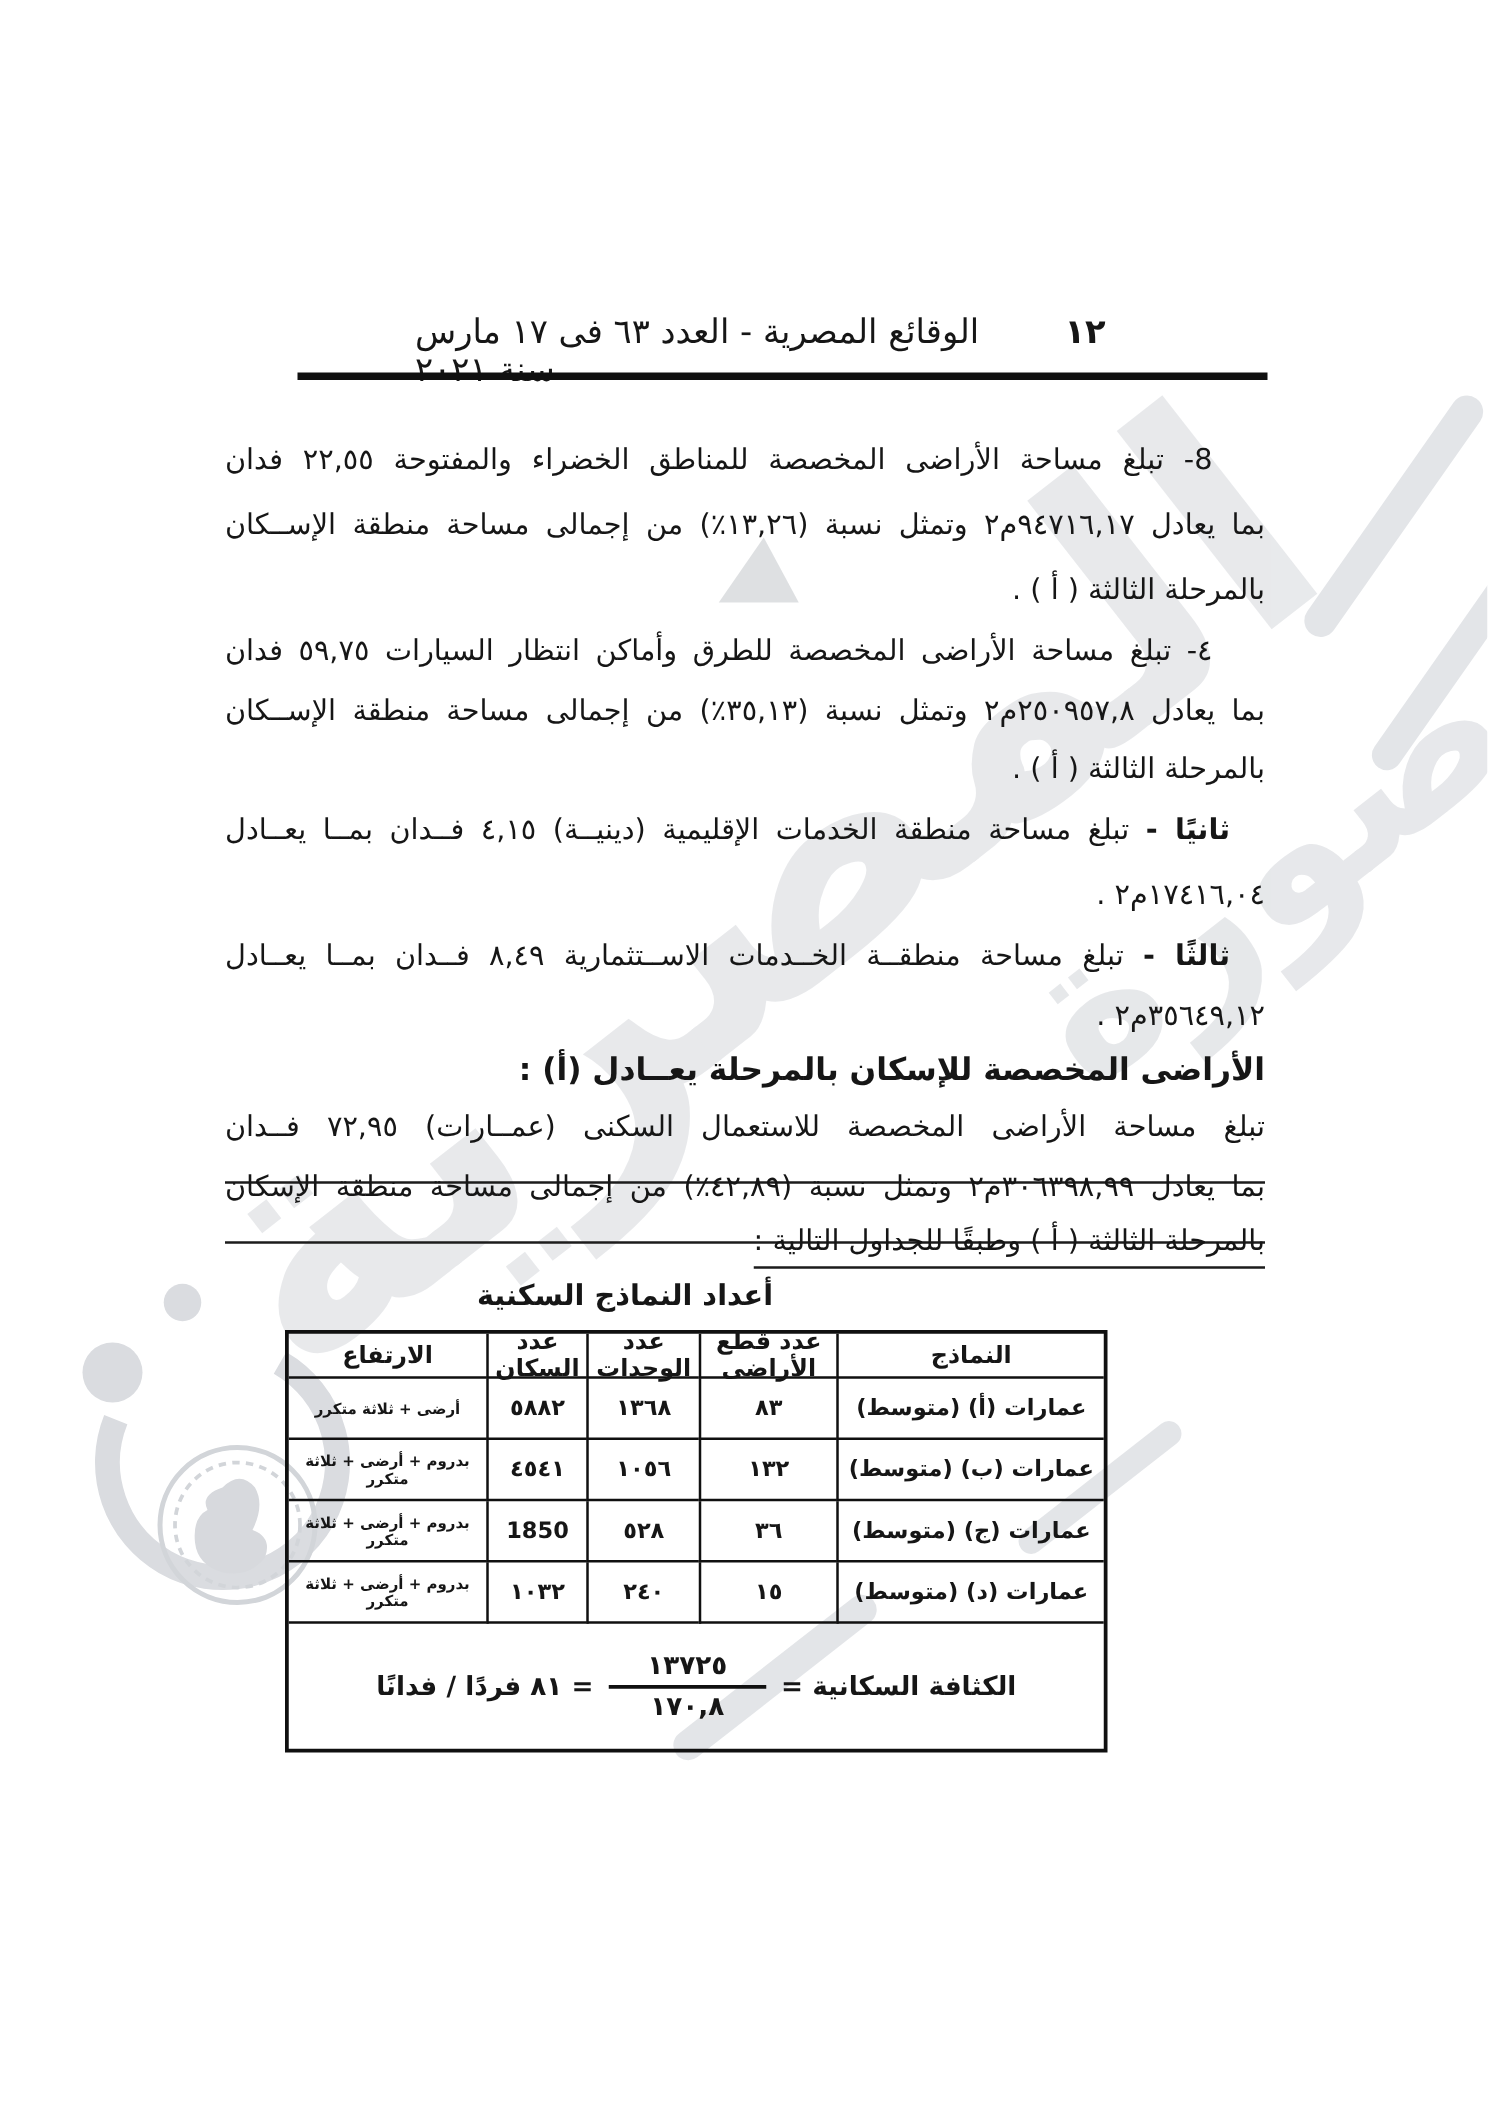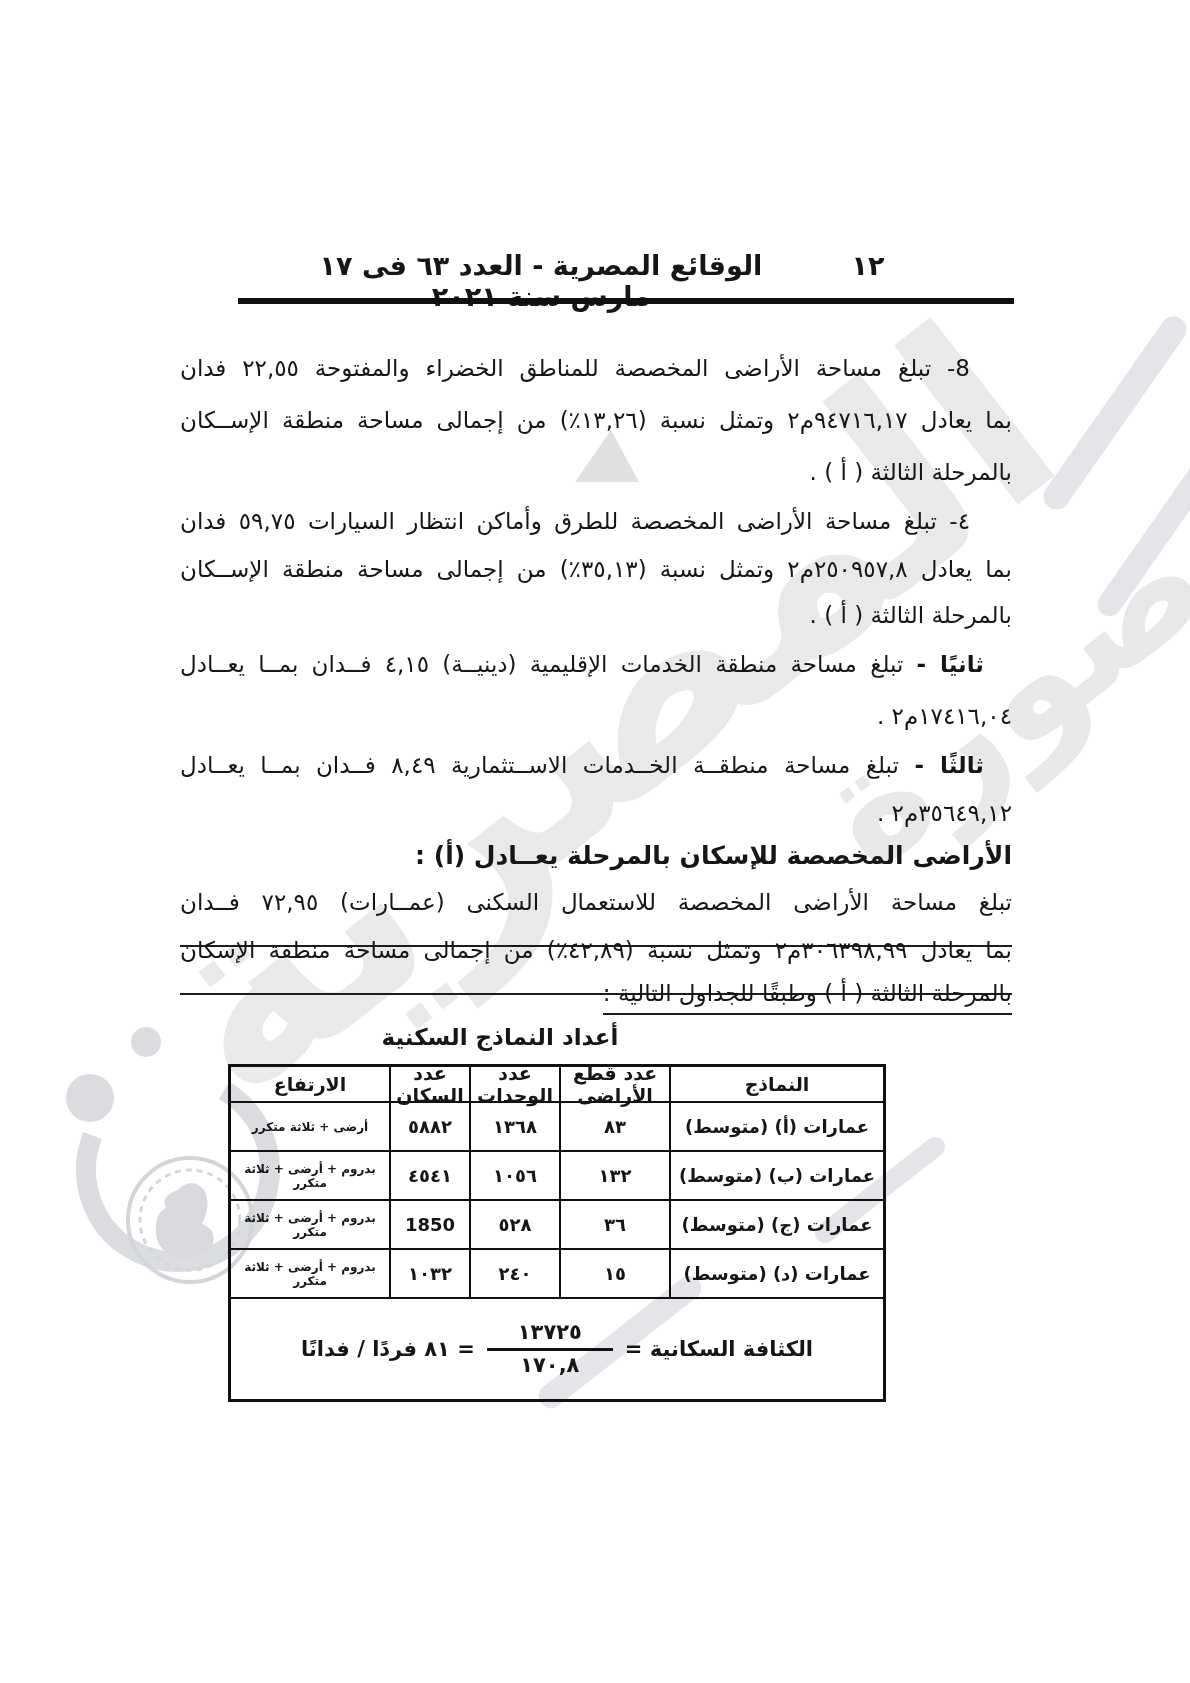--- a/index.html
+++ b/index.html
@@ -11,22 +11,22 @@
   .wm-big{left:70px;top:560px;width:1060px;text-align:center;font-size:265px;opacity:.32;
           transform:rotate(-38deg);}
   .wm-med{left:790px;top:600px;font-size:160px;opacity:.34;transform:rotate(-38deg);}
   .wm-shape{position:absolute;z-index:0;pointer-events:none;}
   .wm-bar{position:absolute;z-index:0;background:#ccd0d5;opacity:.55;border-radius:16px;pointer-events:none;}
   .wm-tri{position:absolute;z-index:0;width:0;height:0;opacity:.8;pointer-events:none;
           border-left:36px solid transparent;border-right:28px solid transparent;
           border-bottom:52px solid #d6d8db;}
 
   
-  .hdr-title{position:absolute;z-index:2;left:306px;top:250px;width:470px;text-align:center;
-             font-size:27px;font-weight:bold;direction:rtl;}
+  .hdr-title{position:absolute;z-index:2;left:332px;top:250px;width:470px;text-align:left;
+             font-size:27px;font-weight:normal;direction:rtl;}
   .hdr-page{position:absolute;z-index:2;left:840px;top:250px;width:56px;text-align:center;
             font-size:27px;font-weight:bold;}
   .hdr-rule{position:absolute;z-index:2;left:238px;top:298px;width:776px;height:6px;background:#101010;}
 
   
   .ln{position:absolute;z-index:2;left:180px;width:832px;direction:rtl;text-align:right;
       font-size:23px;line-height:1.45;}
   .just{text-align:justify;text-align-last:justify;}
   .indent{text-indent:42px;}
   .indent-sm{text-indent:28px;}

